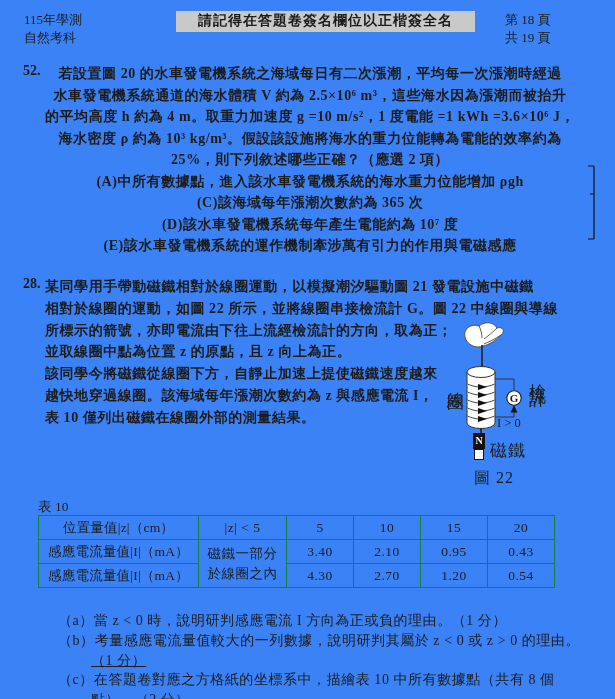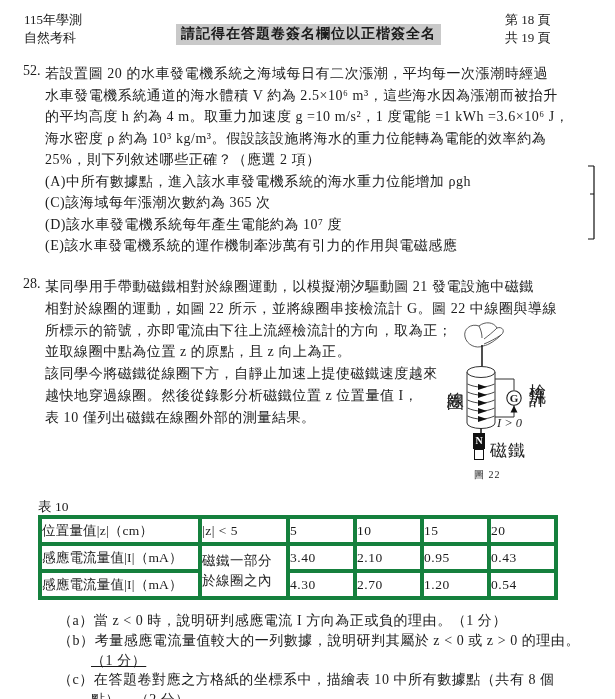--- a/index.html
+++ b/index.html
@@ -1,56 +1,56 @@
 <!DOCTYPE html>
 <html><head>
 <meta charset="utf-8">
 <style>
   html,body { margin:0; padding:0; background:#e8e8e8; }
   .page {
     position:relative; width:615px; height:699px; margin:0 auto;
-    background:#ffffff; overflow:hidden;
+    background:#3b82f6; overflow:hidden;
     font-family:"Liberation Serif","DejaVu Serif",serif;
     color:#1c1c1c;
   }
   
   .hdr-left  { position:absolute; left:24px;  top:11px; font-size:13px; line-height:18px; }
   .hdr-right { position:absolute; left:505px; top:11px; font-size:13px; line-height:18px; }
   .hdr-notice{
-    position:absolute; left:176px; top:24px; padding:1px 5px 2px;
+    position:absolute; left:176px; top:11px; padding:1px 22px 2px;
     background:#c9c9c9; font-weight:bold; font-size:14px; letter-spacing:1px;
   }
   
-  .qblock { position:absolute; left:45px; }
+  .qblock { position:absolute; left:45px;font-weight:bold; }
   .qnum   { position:absolute; left:-22px; top:0; font-size:14px; }
   .qline  { font-size:14px; letter-spacing:0.55px; white-space:nowrap; }
-  .q52 .qline { height:21.5px; line-height:21.5px; }
+  .q52 .qline { height:21.5px; line-height:21.5px;text-align:center; }
   .q53 .qline { height:21.8px; line-height:21.8px; }
   
   .chgbar { position:absolute; left:586px; top:165px; }
   
   .figure { position:absolute; left:440px; top:320px; width:175px; height:170px; }
   .figure svg { position:absolute; left:0; top:0; }
   .flabel { position:absolute; font-size:17px; letter-spacing:1px; }
   .v-label{ writing-mode:vertical-rl; text-orientation:upright; letter-spacing:3px; }
   .g-sym  { position:absolute; left:67px; top:71px; width:14px; height:14px;
             text-align:center; line-height:14px; font-weight:bold; font-size:11px; }
-  .i-lbl  { position:absolute; left:57px; top:96px; font-style:italic; font-size:12.5px; }
+  .i-lbl  { position:absolute; left:57px; top:96px; font-size:12.5px; }
   .magnet-n { position:absolute; left:33px; top:113px; width:12px; height:16px;
               background:#111; color:#fff; text-align:center; font-weight:bold;
               font-size:10px; line-height:15px; }
   .magnet-s { position:absolute; left:33.5px; top:129px; width:8px; height:9px;
               background:#fff; border:1.5px solid #111; }
-  .fig-cap  { position:absolute; left:34px; top:148px; font-size:10px; letter-spacing:1px; }
+  .fig-cap  { position:absolute; left:34px; top:148px; font-size:16px; letter-spacing:1px; }
   
   .tbl-title{ position:absolute; left:38px; top:498px; width:516px;
               text-align:left; font-size:13.5px; }
   table.t10 { position:absolute; left:38px; top:515px; width:516px;
               border-collapse:collapse; table-layout:fixed; font-size:13.5px; }
-  table.t10 td { border:4px solid #15803d; text-align:left; padding:0; height:23px;
+  table.t10 td { border:1px solid #15803d; text-align:center; padding:0; height:23px;
                  letter-spacing:0.5px; }
   table.t10 td.lab { letter-spacing:0.2px; }
   .merged div { line-height:20px; }
   
   .subq { position:absolute; left:45px; top:611px;margin-left:13px; }
   .subq .qline { height:19.8px; line-height:19.8px; }
   .subq .cont { padding-left:33px;text-decoration:underline; }
 </style>
 </head>
 <body>
@@ -86,21 +86,21 @@
     </svg>
   </div>
 
   <div class="qblock q53" style="top:276px">
     <span class="qnum">28.</span>
     <div class="qline">某同學用手帶動磁鐵相對於線圈運動，以模擬潮汐驅動圖 21 發電設施中磁鐵</div>
     <div class="qline">相對於線圈的運動，如圖 22 所示，並將線圈串接檢流計 G。圖 22 中線圈與導線</div>
     <div class="qline">所標示的箭號，亦即電流由下往上流經檢流計的方向，取為正；</div>
     <div class="qline">並取線圈中點為位置 z 的原點，且 z 向上為正。</div>
     <div class="qline">該同學今將磁鐵從線圈下方，自靜止加速上提使磁鐵速度越來</div>
-    <div class="qline">越快地穿過線圈。然後從錄影分析磁鐵位置 z 位置量值 I，</div>
+    <div class="qline">越快地穿過線圈。該海域每年漲潮次數約為 z 與感應電流 I，</div>
     <div class="qline">表 10 僅列出磁鐵在線圈外部的測量結果。</div>
   </div>
 
   <div class="figure">
     <svg width="175" height="170" viewBox="0 0 175 170">
 
       <g stroke="#4a4a4a" stroke-width="0.9" fill="none">
         <path d="M25,17 C23,9 31,3 39,6 C45,1 54,2 57,8 C62,6 66,11 61,15 C56,20 49,25 43,26 C36,29 27,25 25,17 Z" fill="#ffffff"></path>
         <path d="M39,6 C41,10 42,14 42,18"></path>
         <path d="M57,8 C53,12 48,16 44,19"></path>

